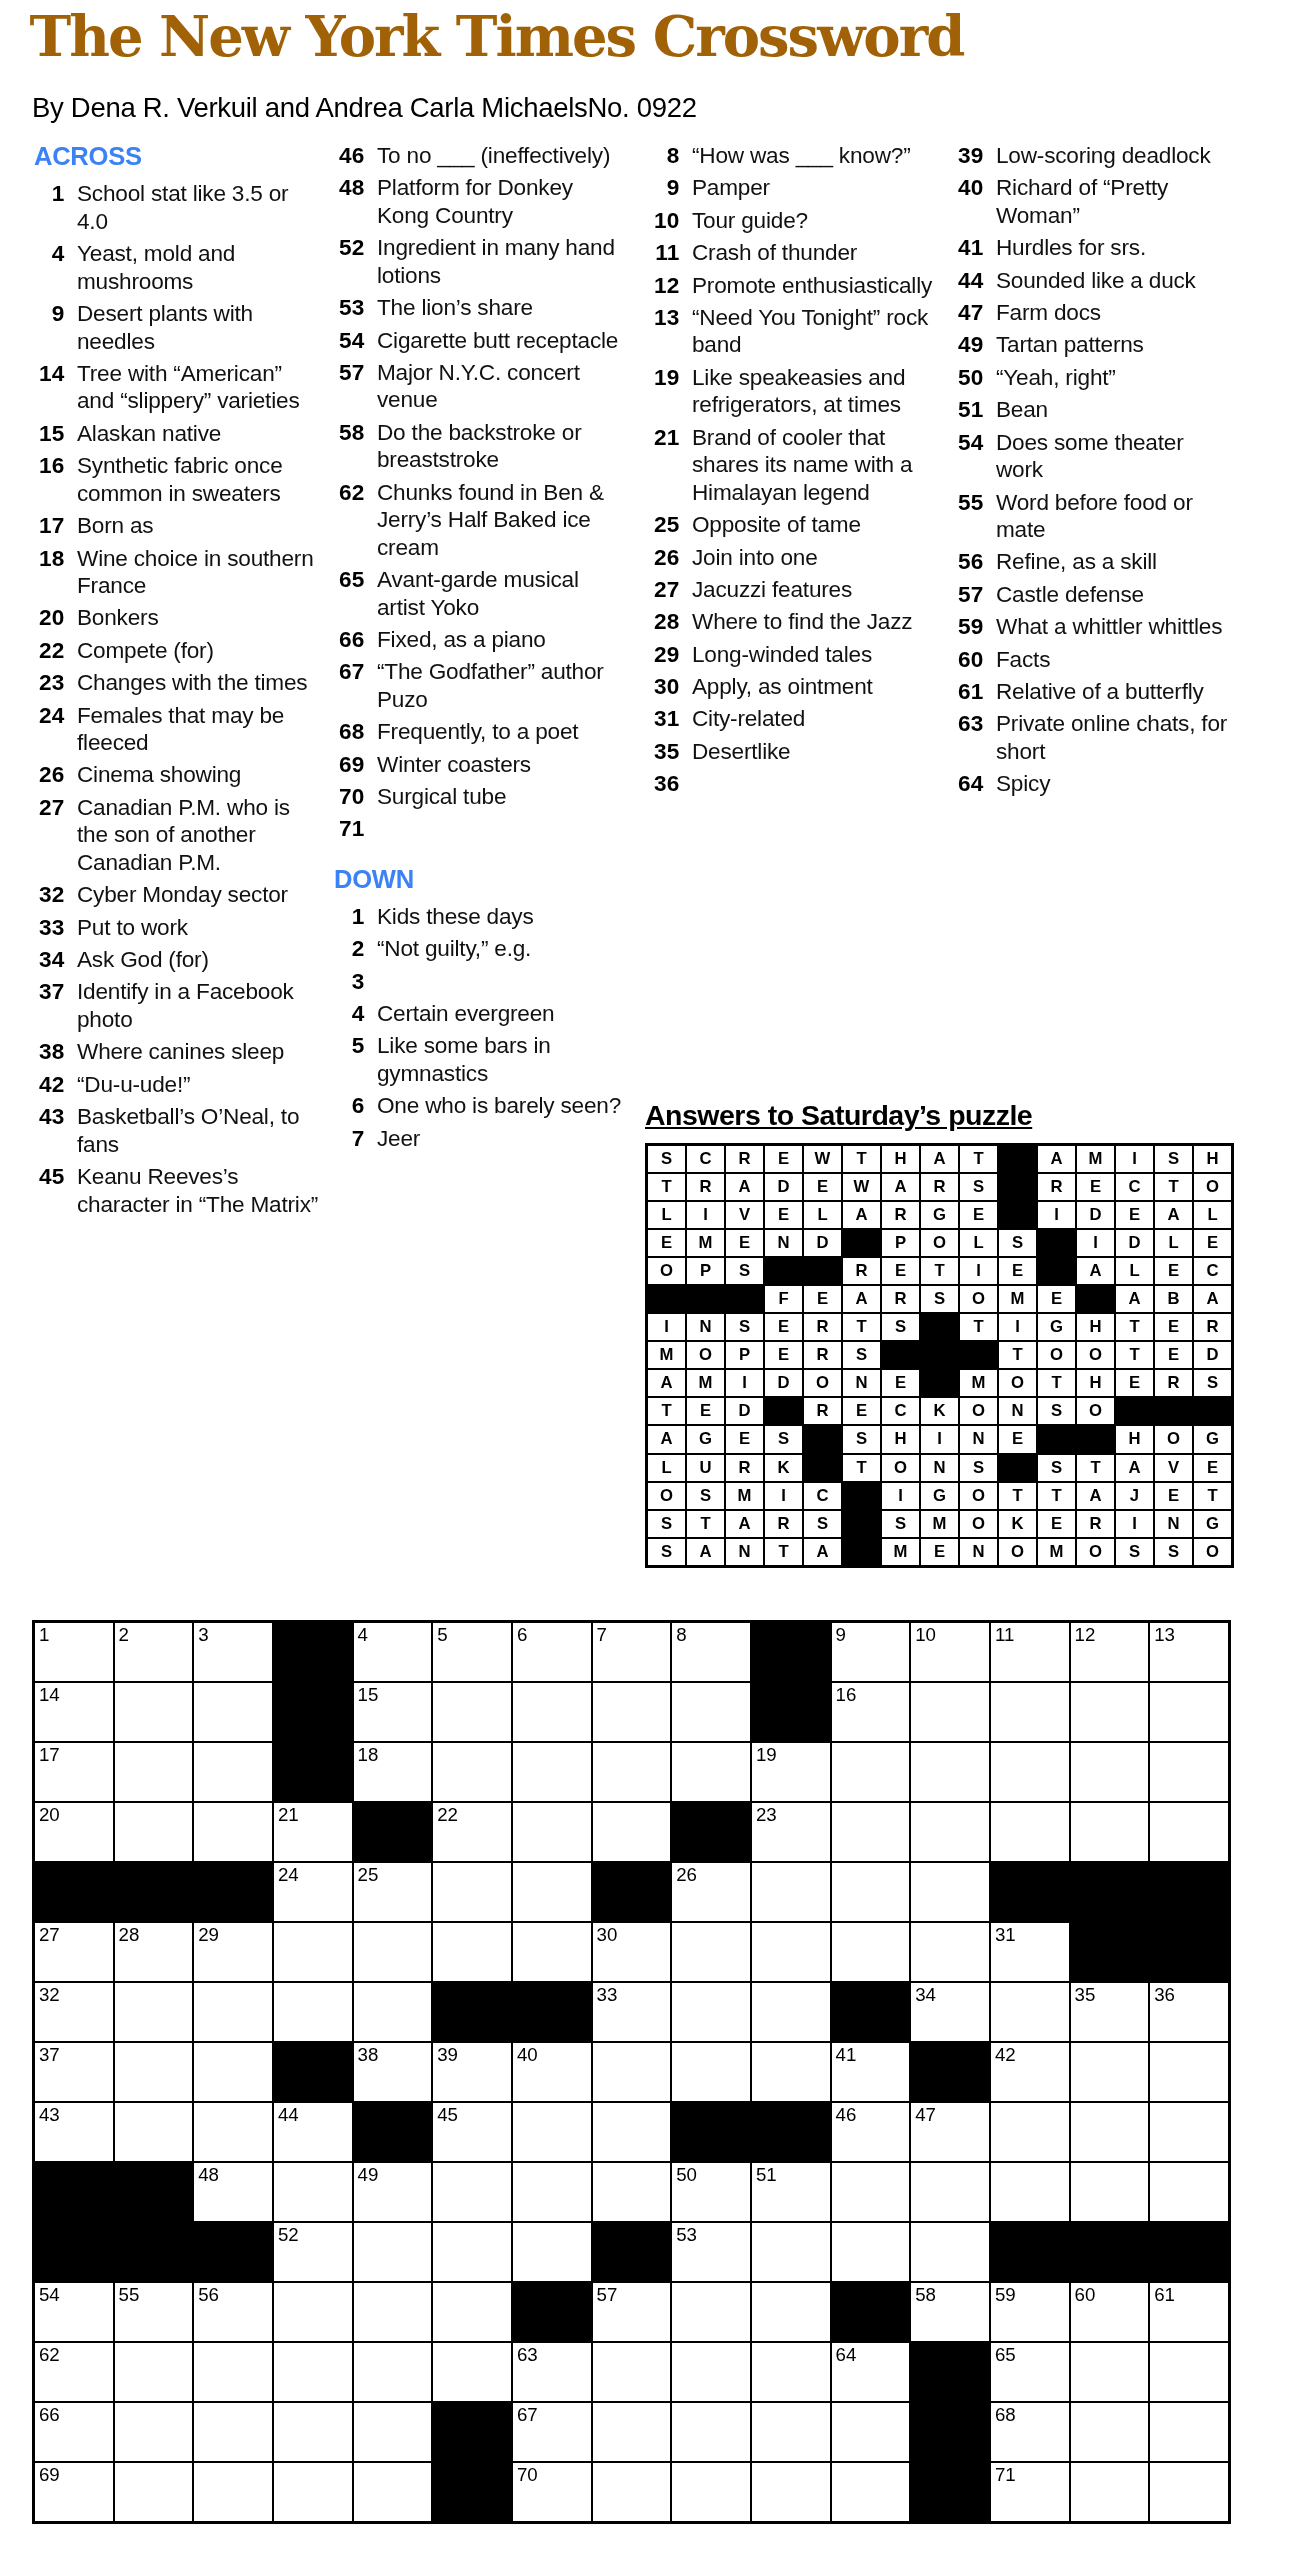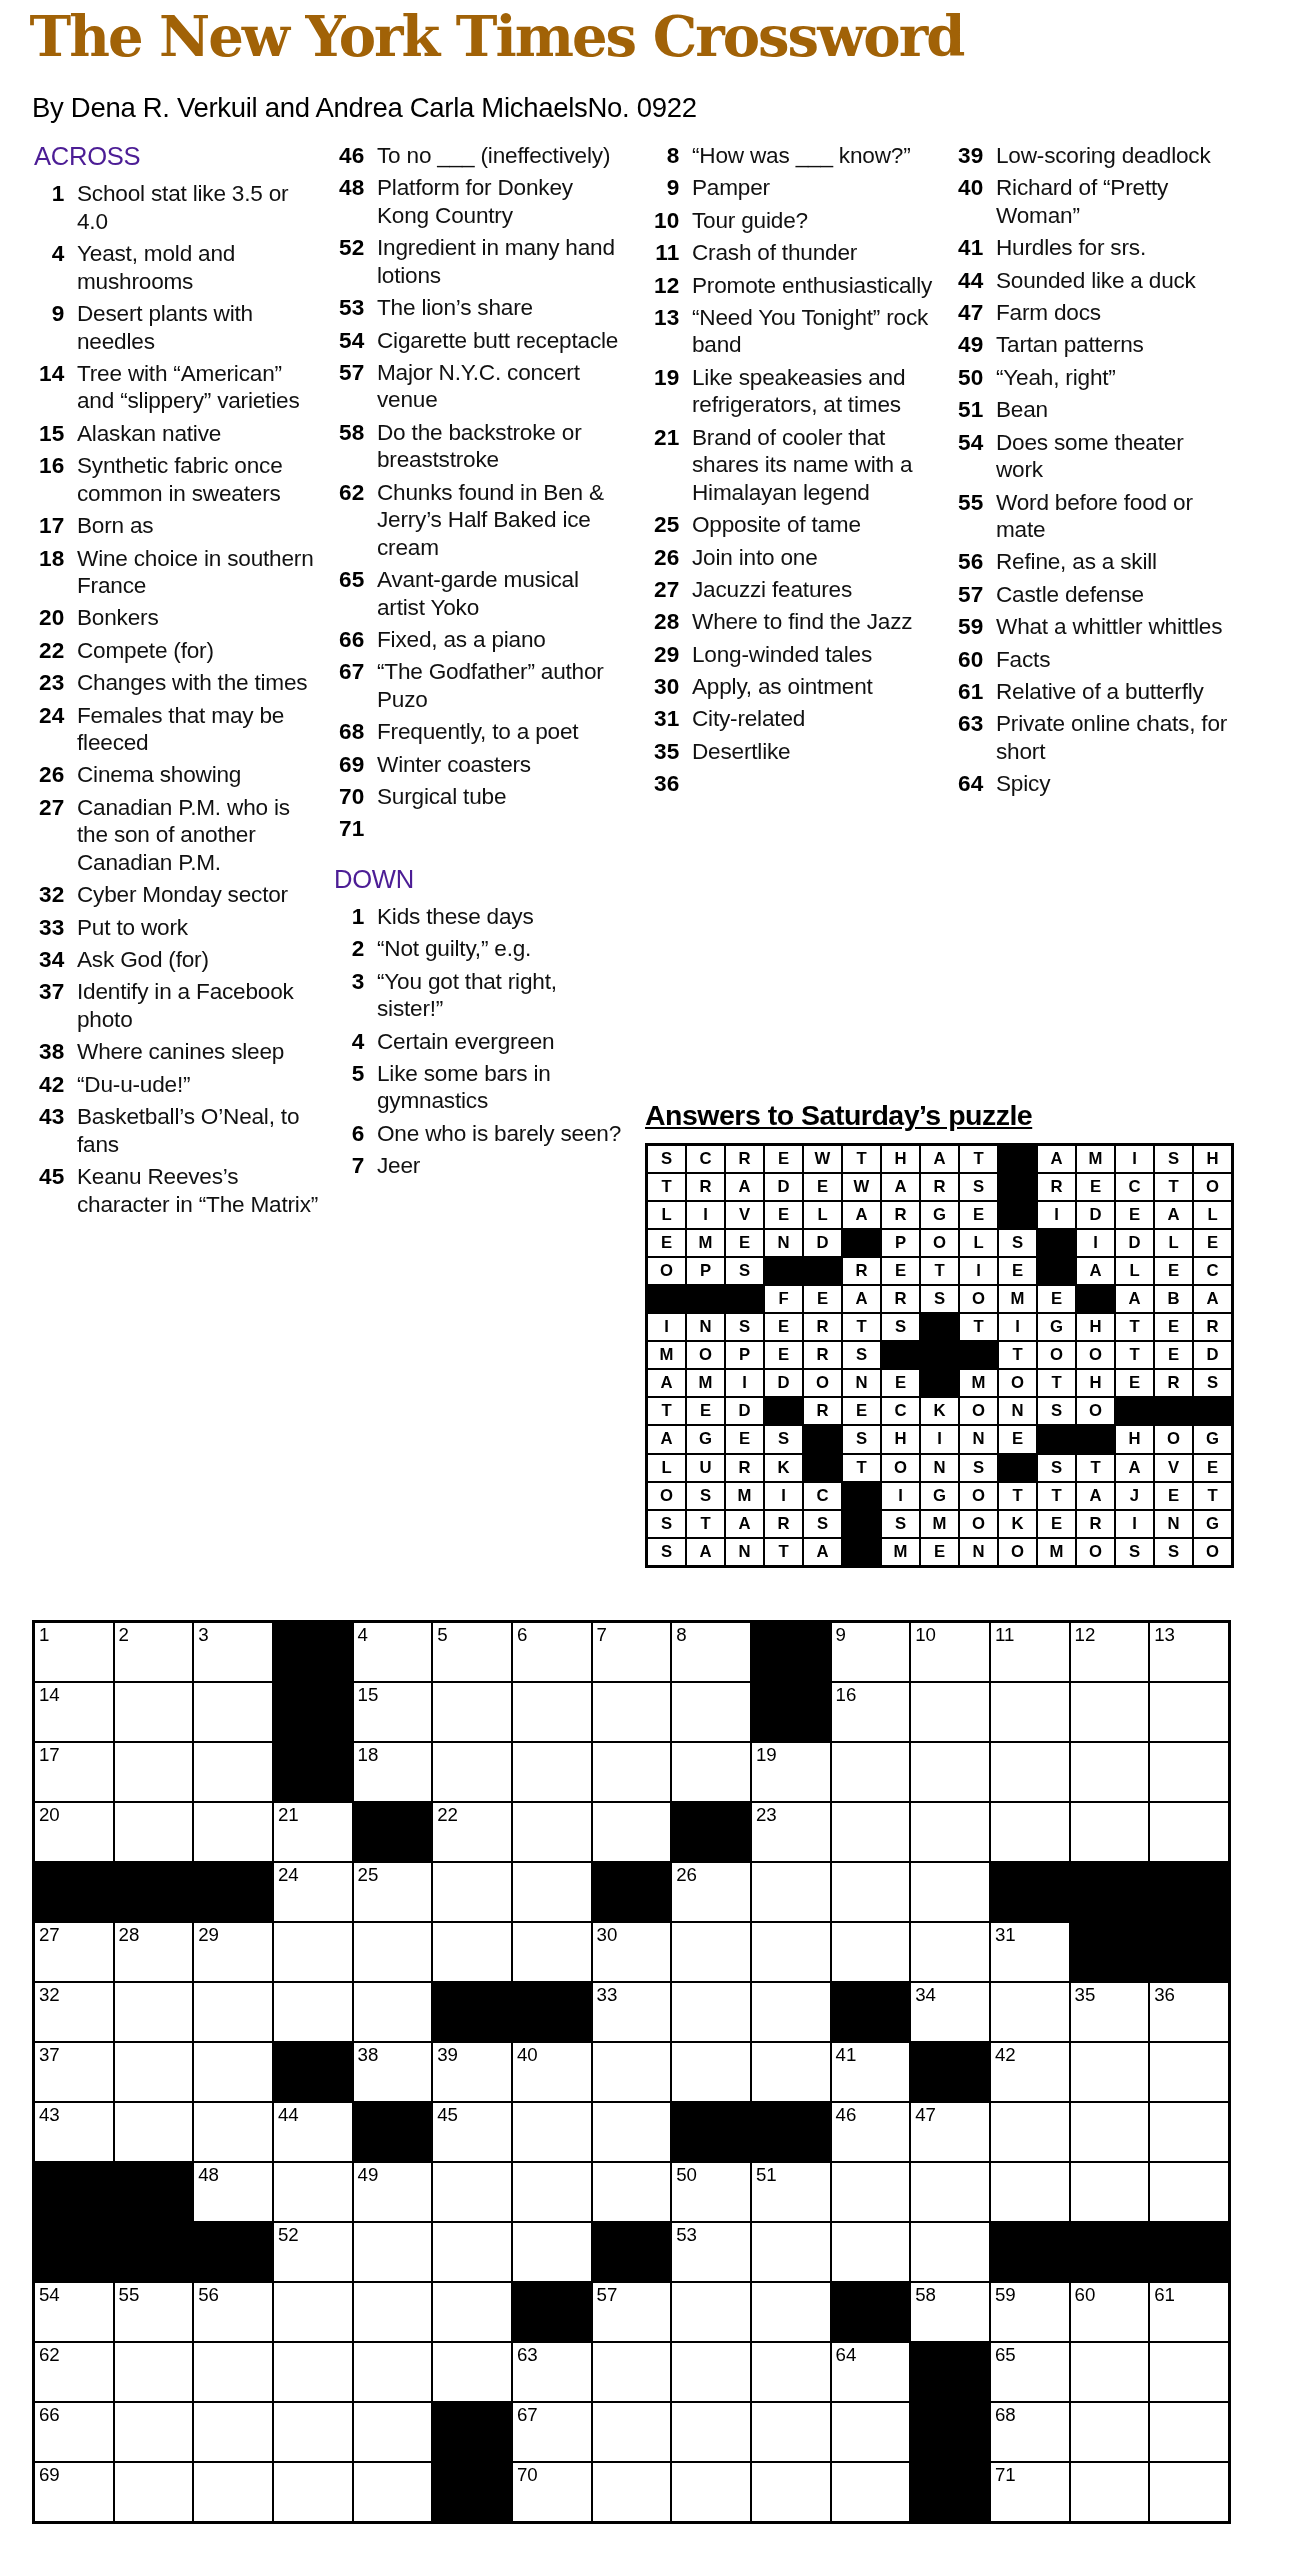--- a/index.html
+++ b/index.html
@@ -8,21 +8,21 @@
   .title { position:absolute; left:29.5px; top:3.9px; font-family:"DejaVu Serif", serif; font-weight:bold; font-size:56px; line-height:1.15; letter-spacing:-2px; color:#a16207; white-space:nowrap; }
 
   .byline-row { position:absolute; left:32px; top:92px; width:1200px; display:flex; justify-content:flex-start; align-items:baseline; font-size:27.5px; letter-spacing:-0.3px; color:#000000; }
 
   .clue-col { position:absolute; top:142px; }
   #col0 { left:32px;  width:291px; }
   #col1 { left:332px; width:291px; }
   #col2 { left:647px; width:291px; }
   #col3 { left:951px; width:285px; }
 
-  .clue-header { font-weight:normal; font-size:25.6px; line-height:29.5px; margin:0 0 8.8px 2px; letter-spacing:-0.3px; color:#4c1d95; }
+  .clue-header { font-weight:bold; font-size:25.6px; line-height:29.5px; margin:0 0 8.8px 2px; letter-spacing:-0.3px; color:#3b82f6; }
   .clue-header.later { margin-top:21.6px; }
   .clue { display:flex; margin-bottom:4.9px; }
   .clue-num { width:45px; min-width:45px; text-align:right; padding-right:12.8px; font-weight:bold; font-size:22.6px; line-height:27.5px; color:#000; box-sizing:border-box; }
   .clue-text { font-size:22.6px; line-height:27.5px; letter-spacing:-0.2px; color:#111; }
 
   .answers { position:absolute; left:645px; top:1099px; width:589px; }
   .answers-title { font-weight:bold; font-size:28.5px; letter-spacing:-0.5px; margin-bottom:10.8px; color:#000;text-decoration:underline; }
   .agrid { display:grid; grid-template-columns:repeat(15,1fr); grid-template-rows:repeat(15,1fr); width:589px; height:425px; border:2px solid #000; box-sizing:border-box; background:#fff; }
   .agrid .cell { border:1px solid #000; display:flex; align-items:center; justify-content:center; font-weight:bold; font-size:16.7px; color:#000; background:#fff; }
 
@@ -197,21 +197,20 @@
     <div class="clue">
       <div class="clue-num">1</div>
       <div class="clue-text">Kids these days</div>
     </div>
     <div class="clue">
       <div class="clue-num">2</div>
       <div class="clue-text">“Not guilty,” e.g.</div>
     </div>
     <div class="clue">
       <div class="clue-num">3</div>
-      <div class="clue-text">“You got that right, sister!”</div>
     </div>
     <div class="clue">
       <div class="clue-num">4</div>
       <div class="clue-text">Certain evergreen</div>
     </div>
     <div class="clue">
       <div class="clue-num">5</div>
       <div class="clue-text">Like some bars in gymnastics</div>
     </div>
     <div class="clue">

